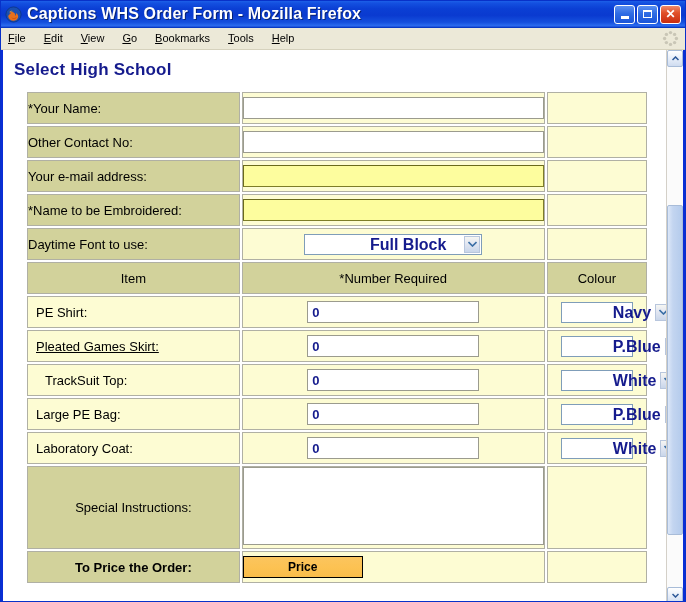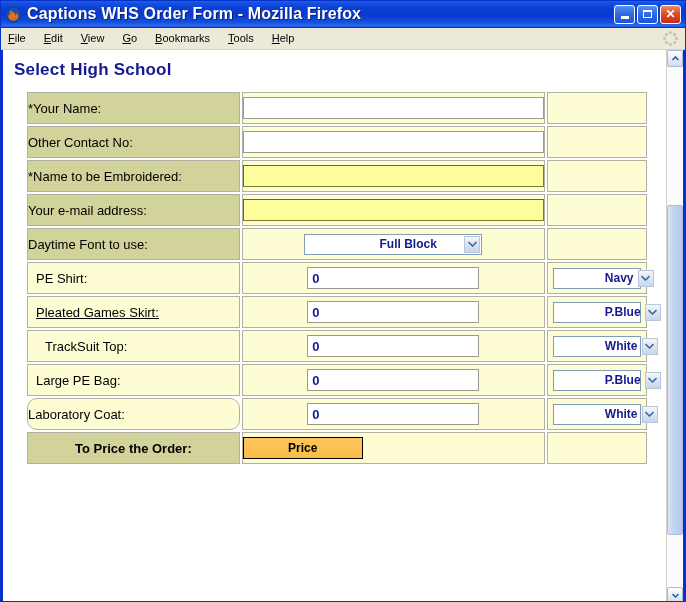--- a/index.html
+++ b/index.html
@@ -236,21 +236,21 @@
   }
 
   
   .xp-select {
     display: inline-flex;
     align-items: center;
     box-sizing: border-box;
     height: 21px;
     background: #ffffff;
     border: 1px solid #7f9db9;
-    font-size: 12px;
+    font-size: 16px;
     font-weight: bold;
     color: #151b8d;
     position: relative;
     cursor: default;
     user-select: none;
     padding-left: 46px;
   }
   .xp-select .sel-text {
     padding: 0 4px 0 5px;
     flex: 1 1 auto;
@@ -264,21 +264,21 @@
     margin: 1px 1px 1px 0;
     background: linear-gradient(180deg,#f6f6f2 0%,#e4e8f2 40%,#c9d6ea 100%);
     border: 1px solid #b8c6dd;
     box-sizing: border-box;
     display: flex;
     align-items: center;
     justify-content: center;
   }
   .xp-select .sel-arrow svg { display: block; }
   .font-select { width: 178px; }
-  .colour-select { width: 88px; }
+  .colour-select { width: 72px; }
 
   td.fontcell {
     background: #fdfcd3;
     text-align: center;
   }
   td.colourcell {
     background: #fdfcd3;
     text-align: center;
     padding: 0 4px;
   }
@@ -463,29 +463,29 @@
 
             <tr>
               <td class="label">Other Contact No:</td>
               <td class="field">
                 <input class="txt" type="text" value="" style="">
               </td>
               <td class="spacer"></td>
             </tr>
 
             <tr>
-              <td class="label">*Name to be Embroidered:</td>
+              <td class="label">Your e-mail address:</td>
               <td class="field">
                 <input class="txt hl" type="text" value="" style="">
               </td>
               <td class="spacer"></td>
             </tr>
 
             <tr>
-              <td class="label">Your e-mail address:</td>
+              <td class="label">*Name to be Embroidered:</td>
               <td class="field">
                 <input class="txt hl" type="text" value="" style="">
               </td>
               <td class="spacer"></td>
             </tr>
 
             <tr>
               <td class="label">Daytime Font to use:</td>
               <td class="fontcell">
                 <span class="xp-select font-select">
@@ -493,20 +493,25 @@
                   <span class="sel-arrow">
                     <svg width="9" height="6" viewBox="0 0 9 6">
                         <path d="M0.5 1 L4.5 5 L8.5 1" fill="none" stroke="#3a6ea5" stroke-width="1.6"></path>
                       </svg>
                   </span>
                 </span>
               </td>
               <td class="spacer"></td>
             </tr>
 
+            <tr>
+              <td class="colhead">Item</td>
+              <td class="colhead">*Number Required</td>
+              <td class="colhead">Colour</td>
+            </tr>
 
             <tr>
               <td class="field" style="padding-left:8px;">PE Shirt:</td>
               <td class="numcell">
                 <span class="innerwrap">
                   <input class="num" type="text" value="0" style="">
                 </span>
               </td>
               <td class="colourcell">
                 <span class="xp-select colour-select">
@@ -571,38 +576,45 @@
                   <span class="sel-arrow">
                     <svg width="9" height="6" viewBox="0 0 9 6">
                         <path d="M0.5 1 L4.5 5 L8.5 1" fill="none" stroke="#3a6ea5" stroke-width="1.6"></path>
                       </svg>
                   </span>
                 </span>
               </td>
             </tr>
 
             <tr>
-              <td class="field" style="padding-left:0;border-radius:10px;">Laboratory Coat:</td>
+              <td class="field" style="padding-left:8px;">Laboratory Coat:</td>
               <td class="numcell">
                 <span class="innerwrap">
                   <input class="num" type="text" value="0" style="">
                 </span>
               </td>
               <td class="colourcell">
                 <span class="xp-select colour-select">
                   <span class="sel-text">White</span>
                   <span class="sel-arrow">
                     <svg width="9" height="6" viewBox="0 0 9 6">
                         <path d="M0.5 1 L4.5 5 L8.5 1" fill="none" stroke="#3a6ea5" stroke-width="1.6"></path>
                       </svg>
                   </span>
                 </span>
               </td>
             </tr>
 
+            <tr>
+              <td class="si-label">Special Instructions:</td>
+              <td class="si-field">
+                <textarea class="si" style=""></textarea>
+              </td>
+              <td class="spacer"></td>
+            </tr>
 
             <tr>
               <td class="price-label">To Price the Order:</td>
               <td class="price-field">
                 <button class="price-btn">Price</button>
               </td>
               <td class="spacer"></td>
             </tr>
 
           </tbody>

